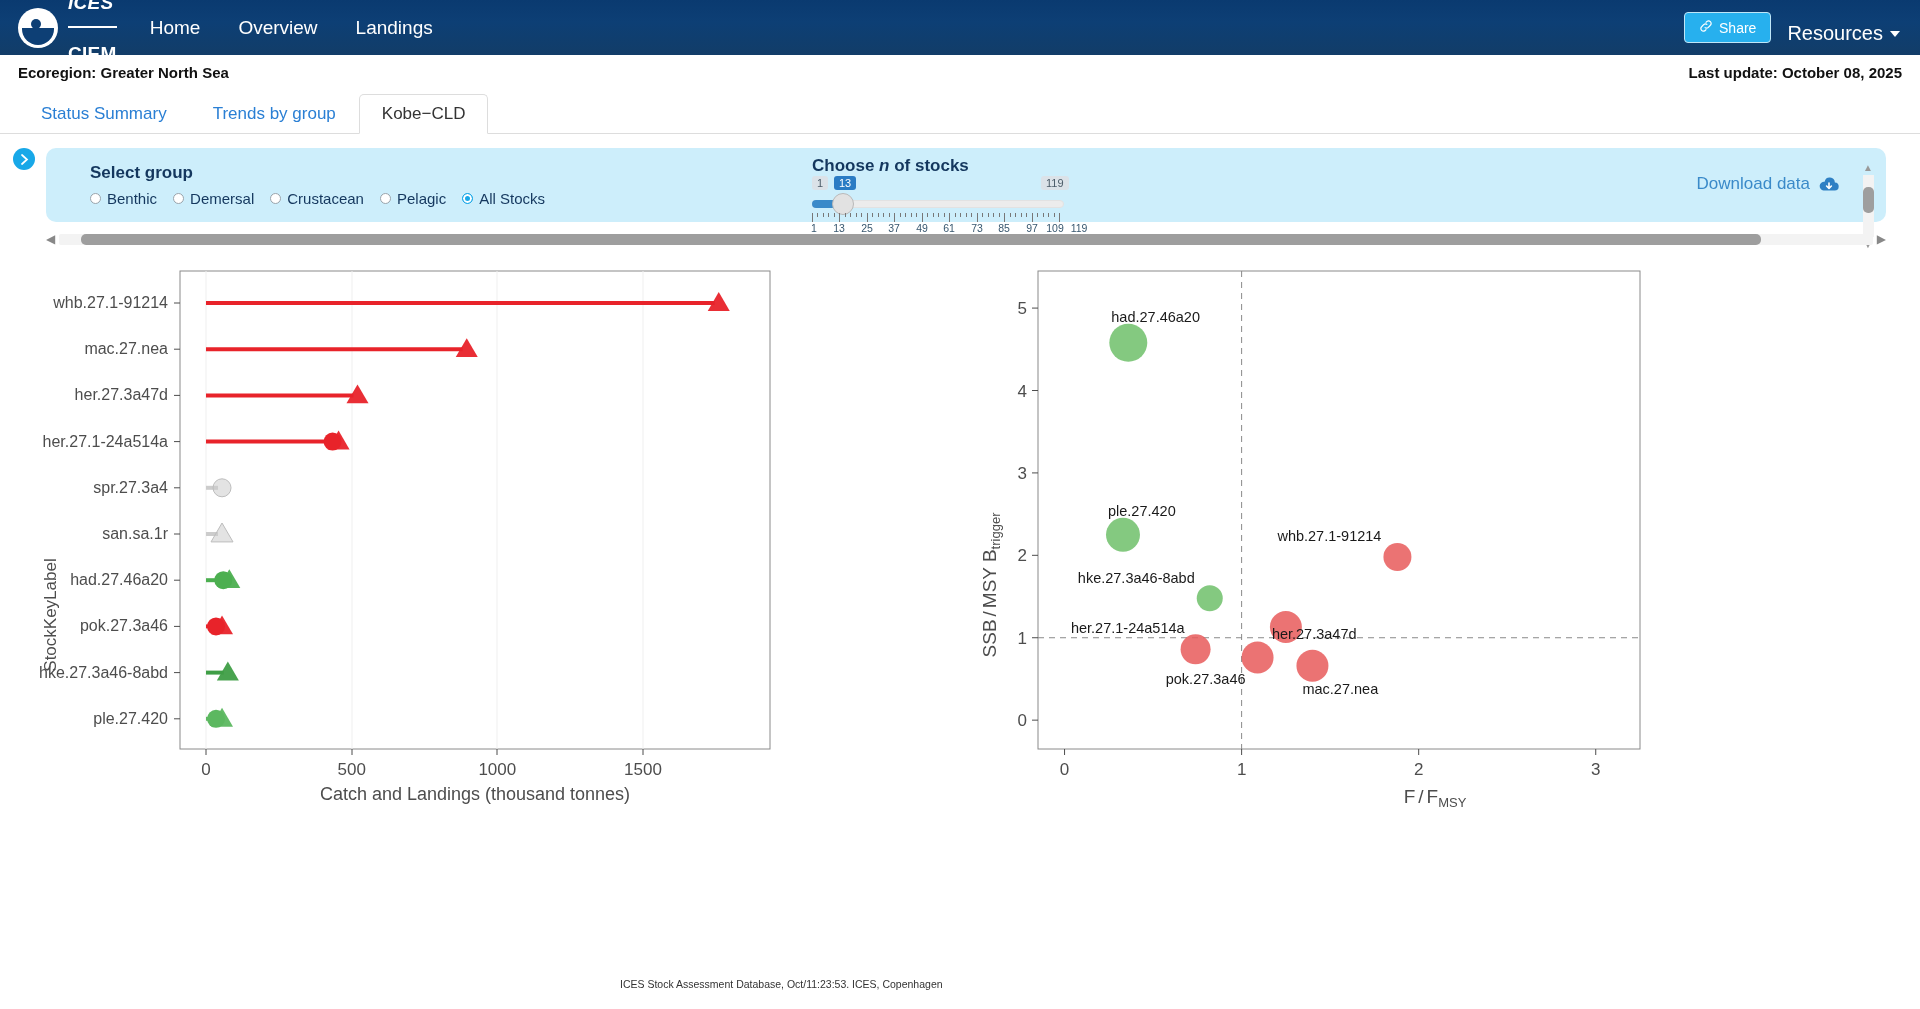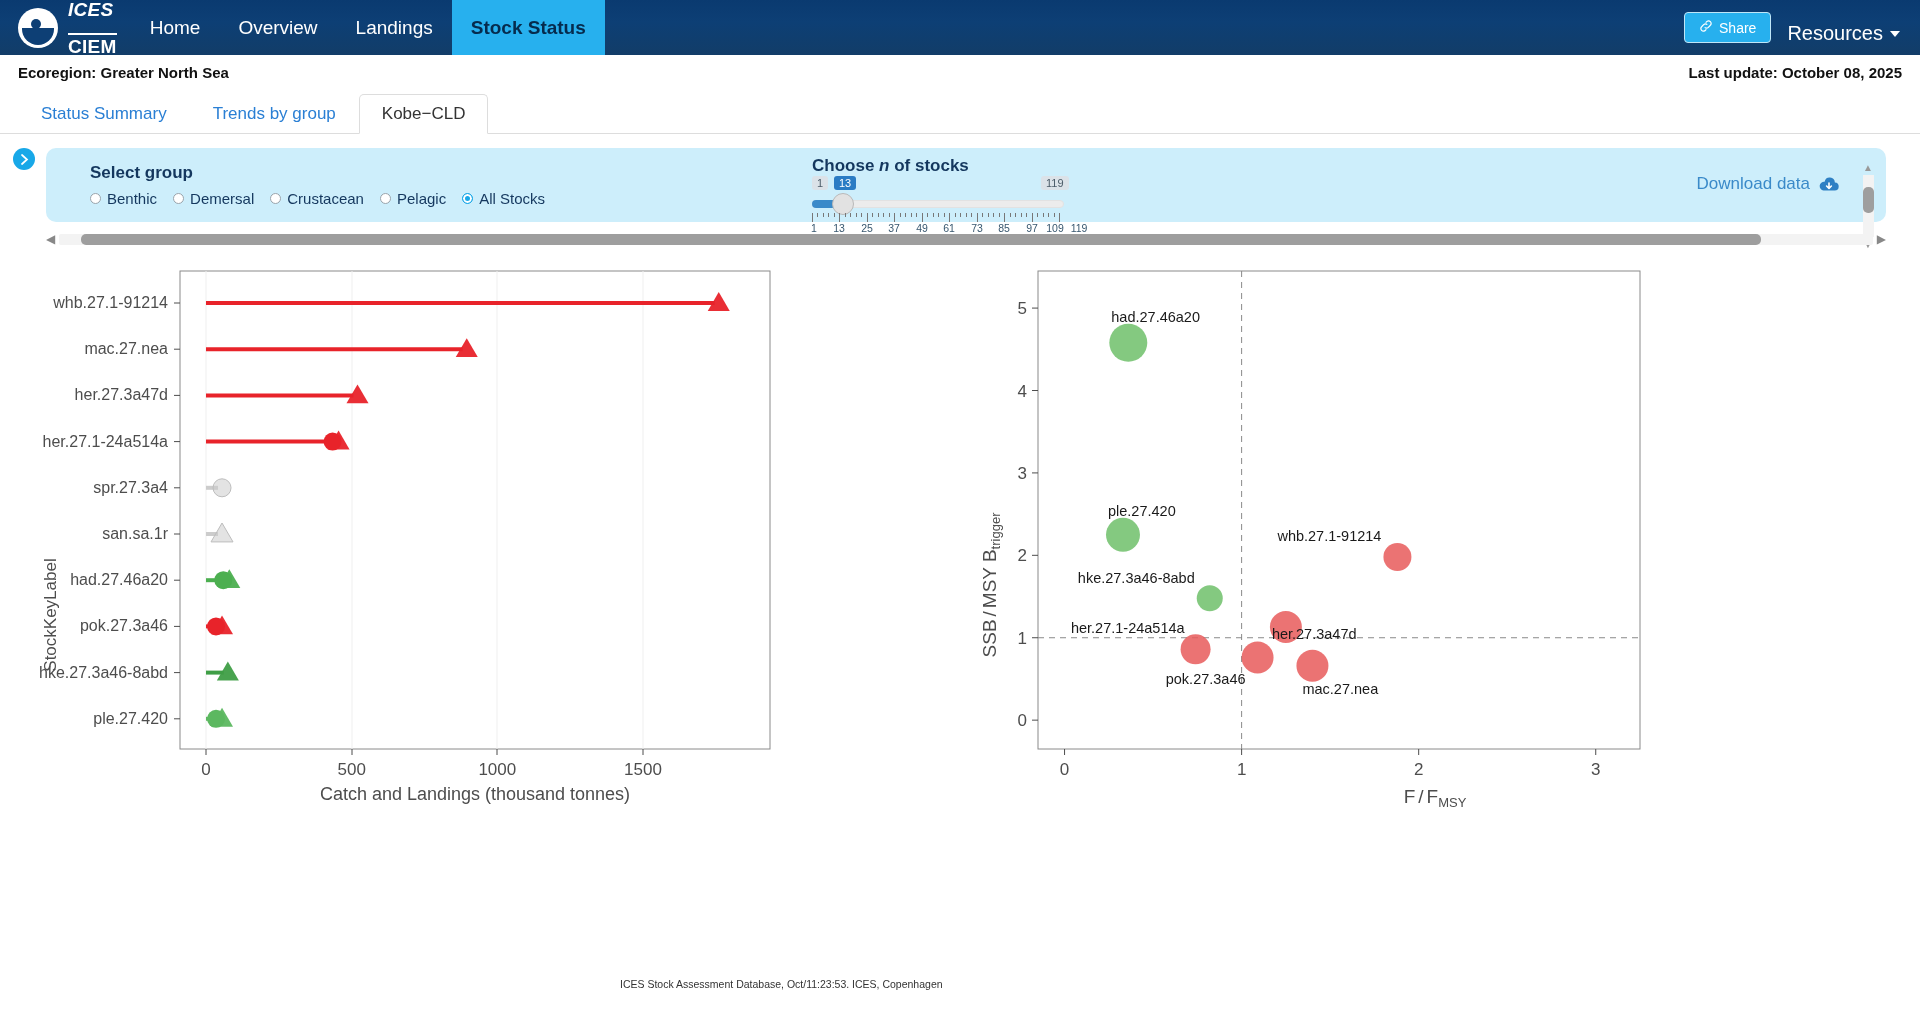--- a/index.html
+++ b/index.html
@@ -38,21 +38,21 @@
   .brand-logo:before{
     content:""; position:absolute; left:13px; top:11px;
     width:10px; height:10px; border-radius:50%;
     background:#0d3f75;
   }
   .brand-text { line-height:1.0; }
   .brand-text div{
     color:#fff; font-weight:bold; font-size:19px; letter-spacing:.3px;
   }
   .brand-text .l1{ border-bottom:2px solid #fff; padding-bottom:14px;font-style:italic; }
-  .brand-text .l2{ padding-top:2px; }
+  .brand-text .l2{ padding-top:16px; }
 
   .nav-links { display:flex; align-items:stretch; }
   .nav-link {
     display:flex; align-items:center;
     padding:0 19px;
     color:#ffffff; font-size:19px;
     text-decoration:none; cursor:pointer;
     white-space:nowrap;
   }
   .nav-link.active { background:#27b0ee; color:#062b4d; font-weight:bold; }
@@ -208,21 +208,20 @@
     <div class="brand-text">
       <div class="l1">ICES</div>
       <div class="l2">CIEM</div>
     </div>
   </div>
 
   <div class="nav-links">
     <a class="nav-link">Home</a>
     <a class="nav-link">Overview</a>
     <a class="nav-link">Landings</a>
-    <a class="nav-link active">Stock Status</a>
   </div>
 
   <div class="nav-right">
     <div class="share-btn">
       <span>
         <svg width="14" height="14" viewBox="0 0 16 16">
             <path d="M6.5 9.5a3 3 0 0 0 4.2 0l2-2a3 3 0 1 0-4.2-4.2l-.9.9" fill="none" stroke="#fff" stroke-width="1.4"></path>
             <path d="M9.5 6.5a3 3 0 0 0-4.2 0l-2 2a3 3 0 1 0 4.2 4.2l.9-.9" fill="none" stroke="#fff" stroke-width="1.4"></path>
           </svg>
       </span>

